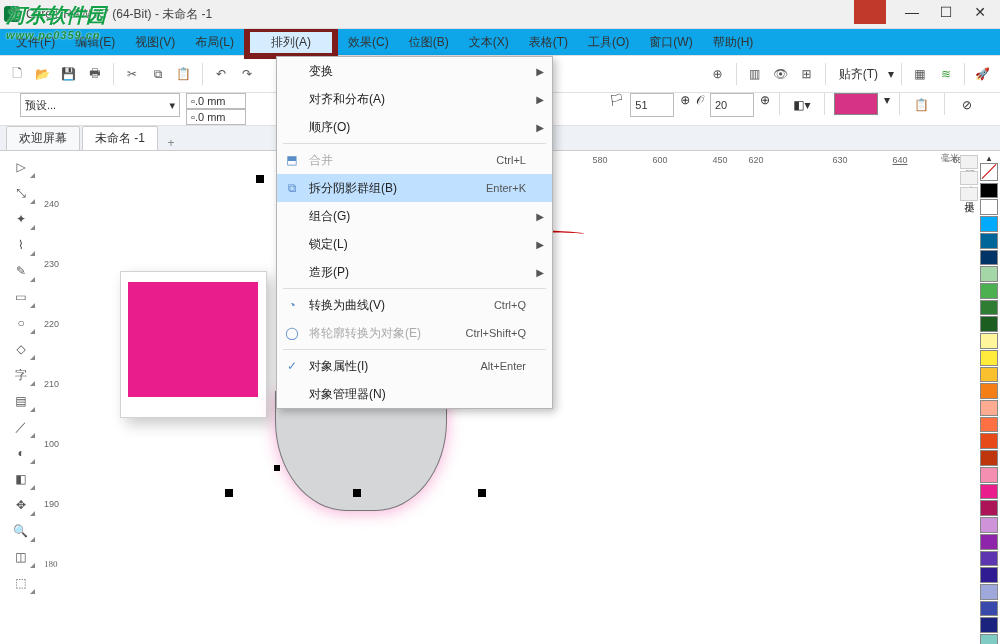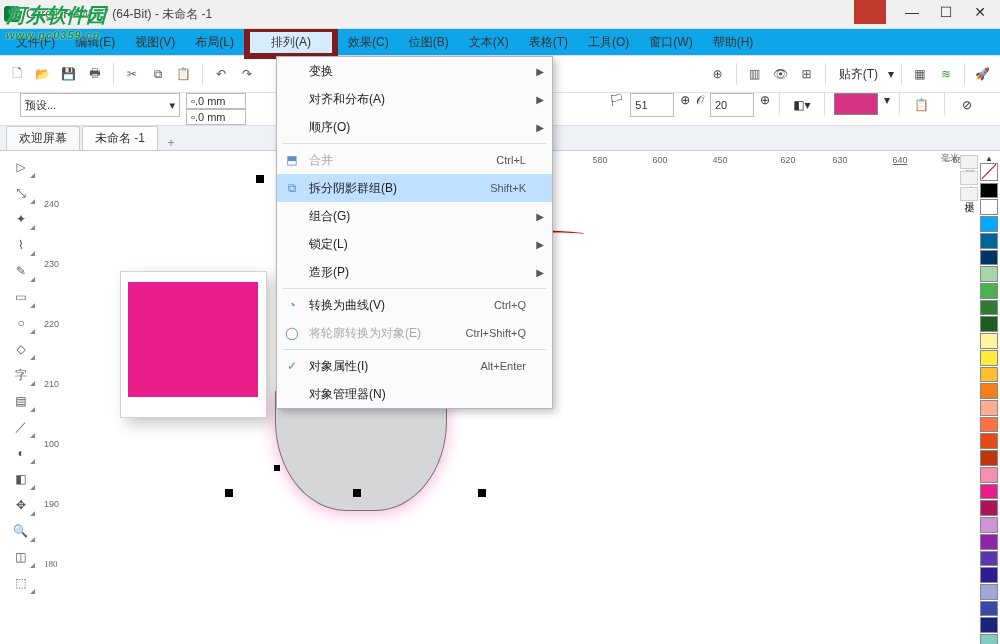--- a/index.html
+++ b/index.html
@@ -171,21 +171,21 @@
       <div class="tool">🔍<span class="tri"></span></div>
       <div class="tool">◫<span class="tri"></span></div>
       <div class="tool">⬚<span class="tri"></span></div>
     </div>
 
   <div class="ruler-h" id="rulerh">
       <span class="lbl" style="left: 480px;">560</span>
       <span class="lbl" style="left: 540px;">580</span>
       <span class="lbl" style="left: 600px;">600</span>
       <span class="lbl" style="left: 660px;">450</span>
-      <span class="lbl" style="left: 728px; text-align: right;">620</span>
+      <span class="lbl" style="left: 696px; text-align: right;">620</span>
       <span class="lbl" style="left: 780px;">630</span>
       <span class="lbl" style="left: 840px; text-decoration: underline;">640</span>
       <span class="lbl" style="left: 900px;">650</span>
       <span class="lbl" style="right: 8px; left: auto;">毫米</span>
     </div>
   <div class="ruler-v" id="rulerv">
       <span style="position: absolute; top: 30px; left: 2px; font-size: 9px;">240</span>
       <span style="position: absolute; top: 90px; left: 2px; font-size: 9px;">230</span>
       <span style="position: absolute; top: 150px; left: 2px; font-size: 9px;">220</span>
       <span style="position: absolute; top: 210px; left: 2px; font-size: 9px;">210</span>
@@ -259,21 +259,21 @@
     </div>
     <div class="divider"></div>
     <div class="item dis">
       <span class="ico">⬒</span>
       <span>合并</span>
       <span class="sc">Ctrl+L</span>
     </div>
     <div class="item hl">
       <span class="ico">⧉</span>
       <span>拆分阴影群组(B)</span>
-      <span class="sc">Shift+K</span>
+      <span class="sc">Enter+K</span>
     </div>
     <div class="item">
       <span>组合(G)</span>
       <span class="sub">▶</span>
     </div>
     <div class="item">
       <span>锁定(L)</span>
       <span class="sub">▶</span>
     </div>
     <div class="item">

